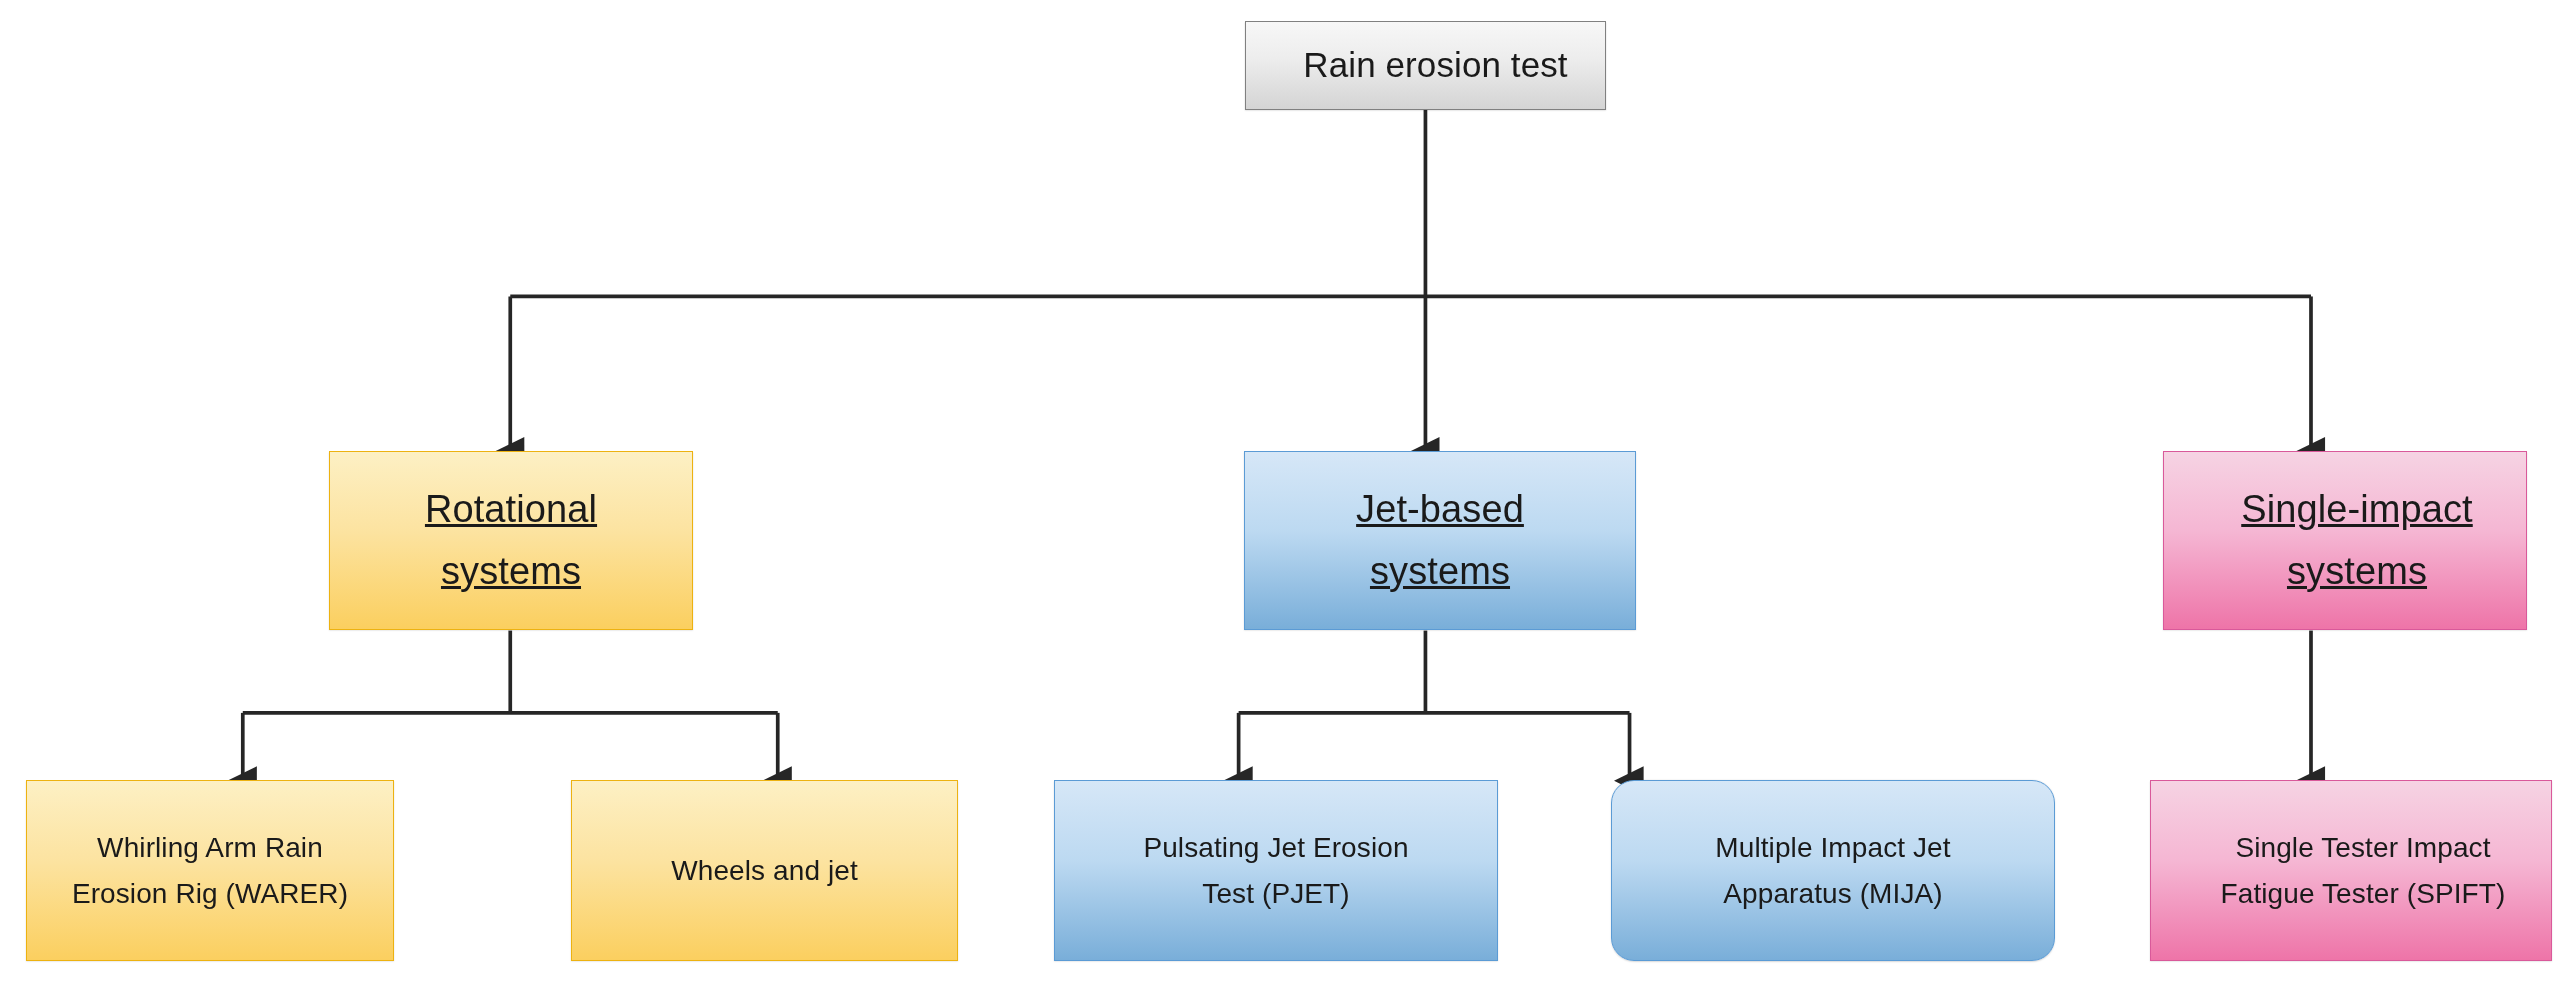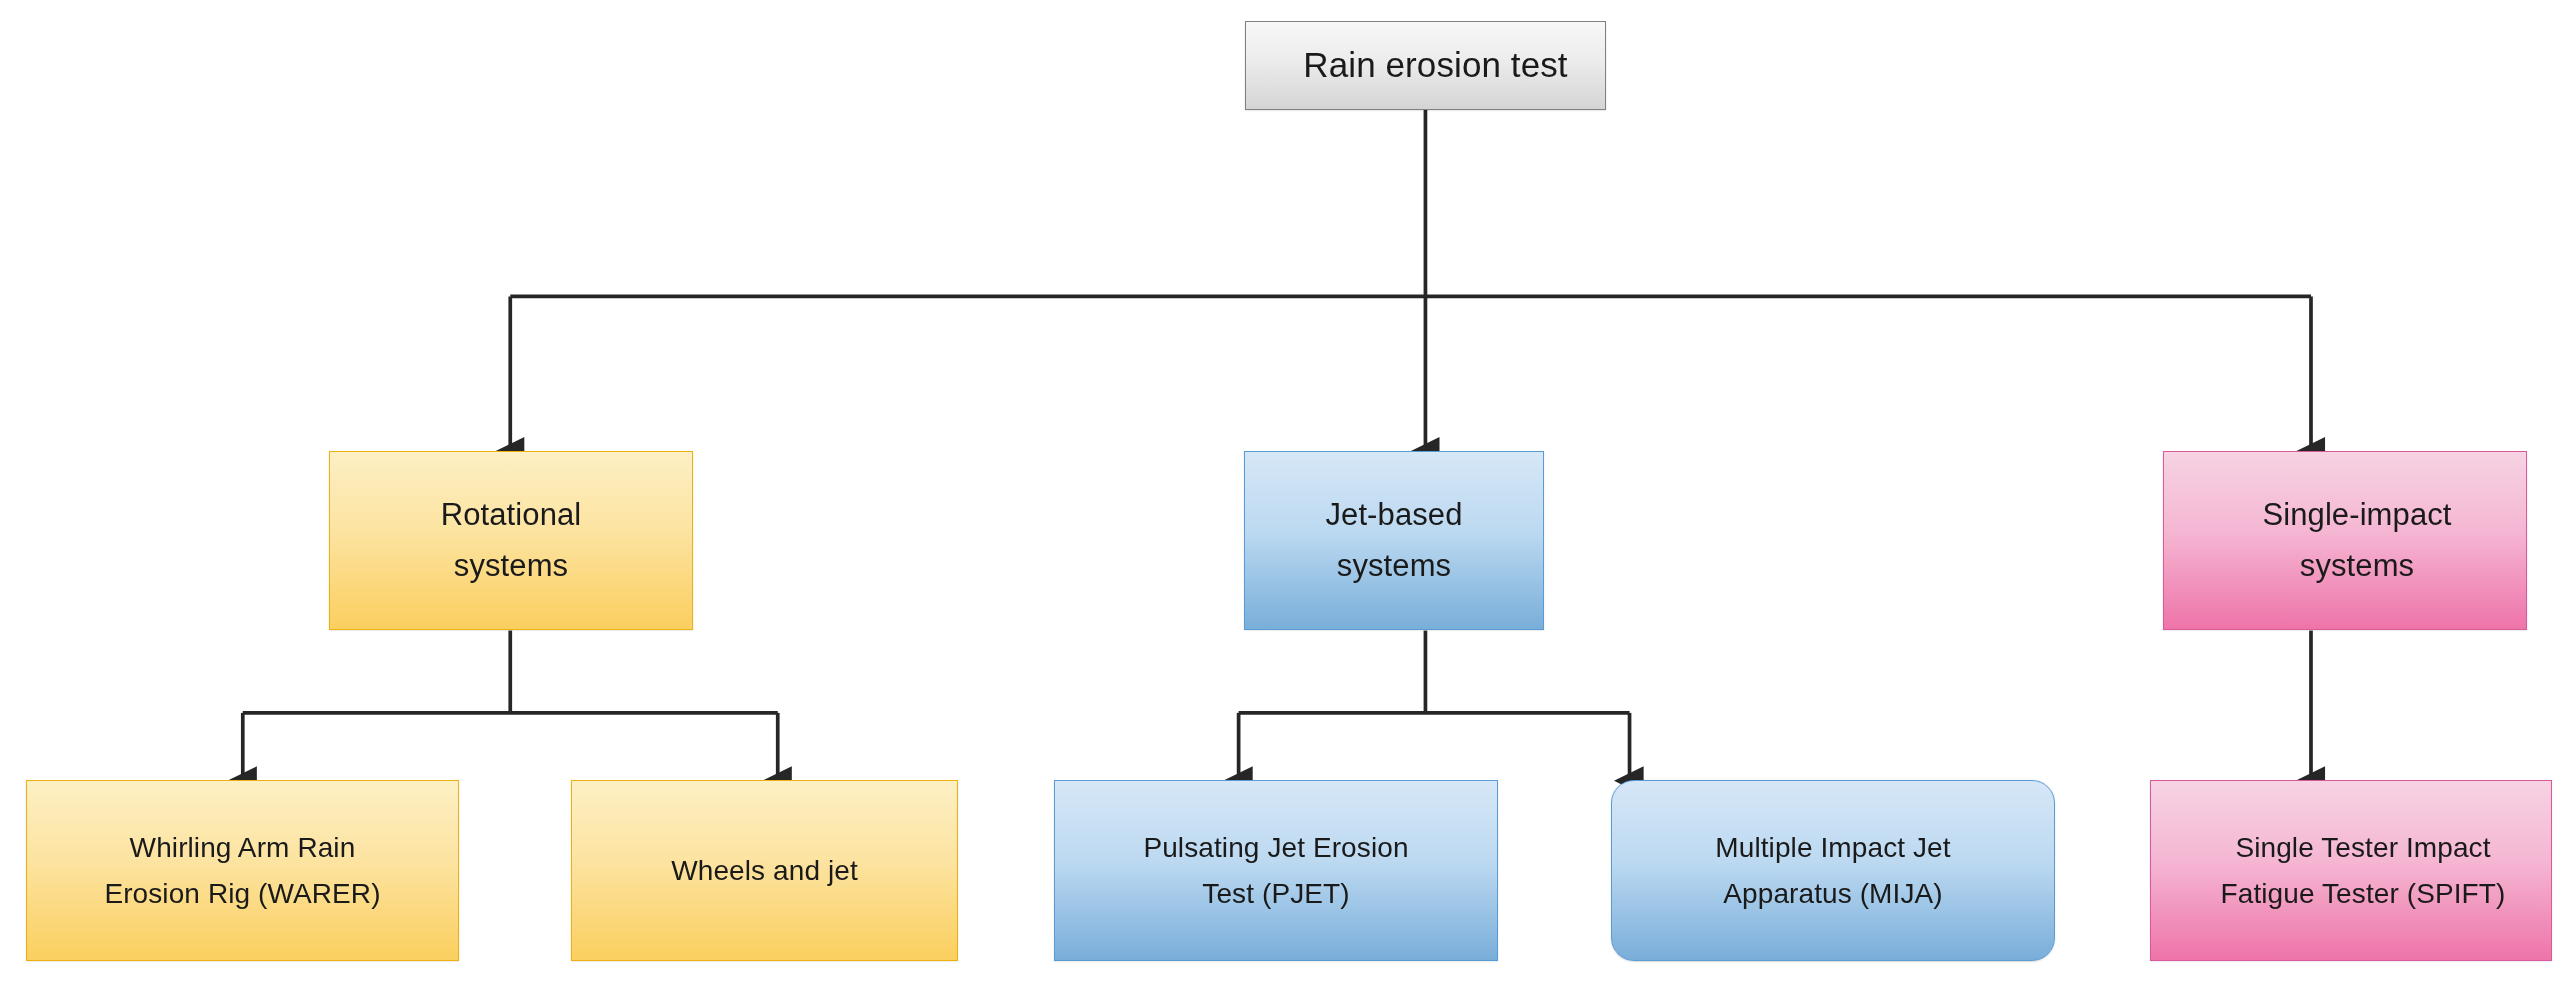--- a/index.html
+++ b/index.html
@@ -67,21 +67,21 @@
     box-shadow: 0 0.8px 1.6px rgba(0,0,0,0.15);
   }
   
   .node.pink {
     background: linear-gradient(180deg, #f6d3e3 0%, #f5b6d3 45%, #ee74a8 100%);
     border-color: #d9599a;
     box-shadow: 0 0.8px 1.6px rgba(0,0,0,0.15);
     padding-left: 24px;
   }
 
-  .node.level2 { font-size: 31px; }
+  .node.level2 { font-size: 38px; text-decoration: underline; }
   .node.leaf   { font-size: 28px; }
 </style>
 </head>
 <body>
 
 <div id="canvas">
 
   <svg id="edges" viewBox="0 0 3130 1194" xmlns="http://www.w3.org/2000/svg">
     <defs>
       <marker id="arrowhead" markerWidth="9" markerHeight="9" refX="4.2" refY="4.4" orient="auto" markerUnits="strokeWidth">
@@ -117,31 +117,31 @@
 
   <div class="node root" style="left:1245px; top:20.6px; width:361px; height:89px;">
     <span class="line">Rain erosion test</span>
   </div>
 
   <div class="node level2 amber" style="left:329px; top:451px; width:364px; height:179px;">
     <span class="line">Rotational</span>
     <span class="line">systems</span>
   </div>
 
-  <div class="node level2 blue" style="left:1244px; top:451px; width:300px; height:179px;">
+  <div class="node level2 blue" style="left:1244px; top:451px; width:392px; height:179px;">
     <span class="line">Jet-based</span>
     <span class="line">systems</span>
   </div>
 
   <div class="node level2 pink" style="left:2163px; top:451px; width:364px; height:179px;">
     <span class="line">Single-impact</span>
     <span class="line">systems</span>
   </div>
 
-  <div class="node leaf amber" style="left:26px; top:780px; width:433px; height:181px;">
+  <div class="node leaf amber" style="left:26px; top:780px; width:368px; height:181px;">
     <span class="line">Whirling Arm Rain</span>
     <span class="line">Erosion Rig (WARER)</span>
   </div>
 
   <div class="node leaf amber" style="left:571px; top:780px; width:387px; height:181px;">
     <span class="line">Wheels and jet</span>
   </div>
 
   <div class="node leaf blue" style="left:1054px; top:780px; width:444px; height:181px;">
     <span class="line">Pulsating Jet Erosion</span>

